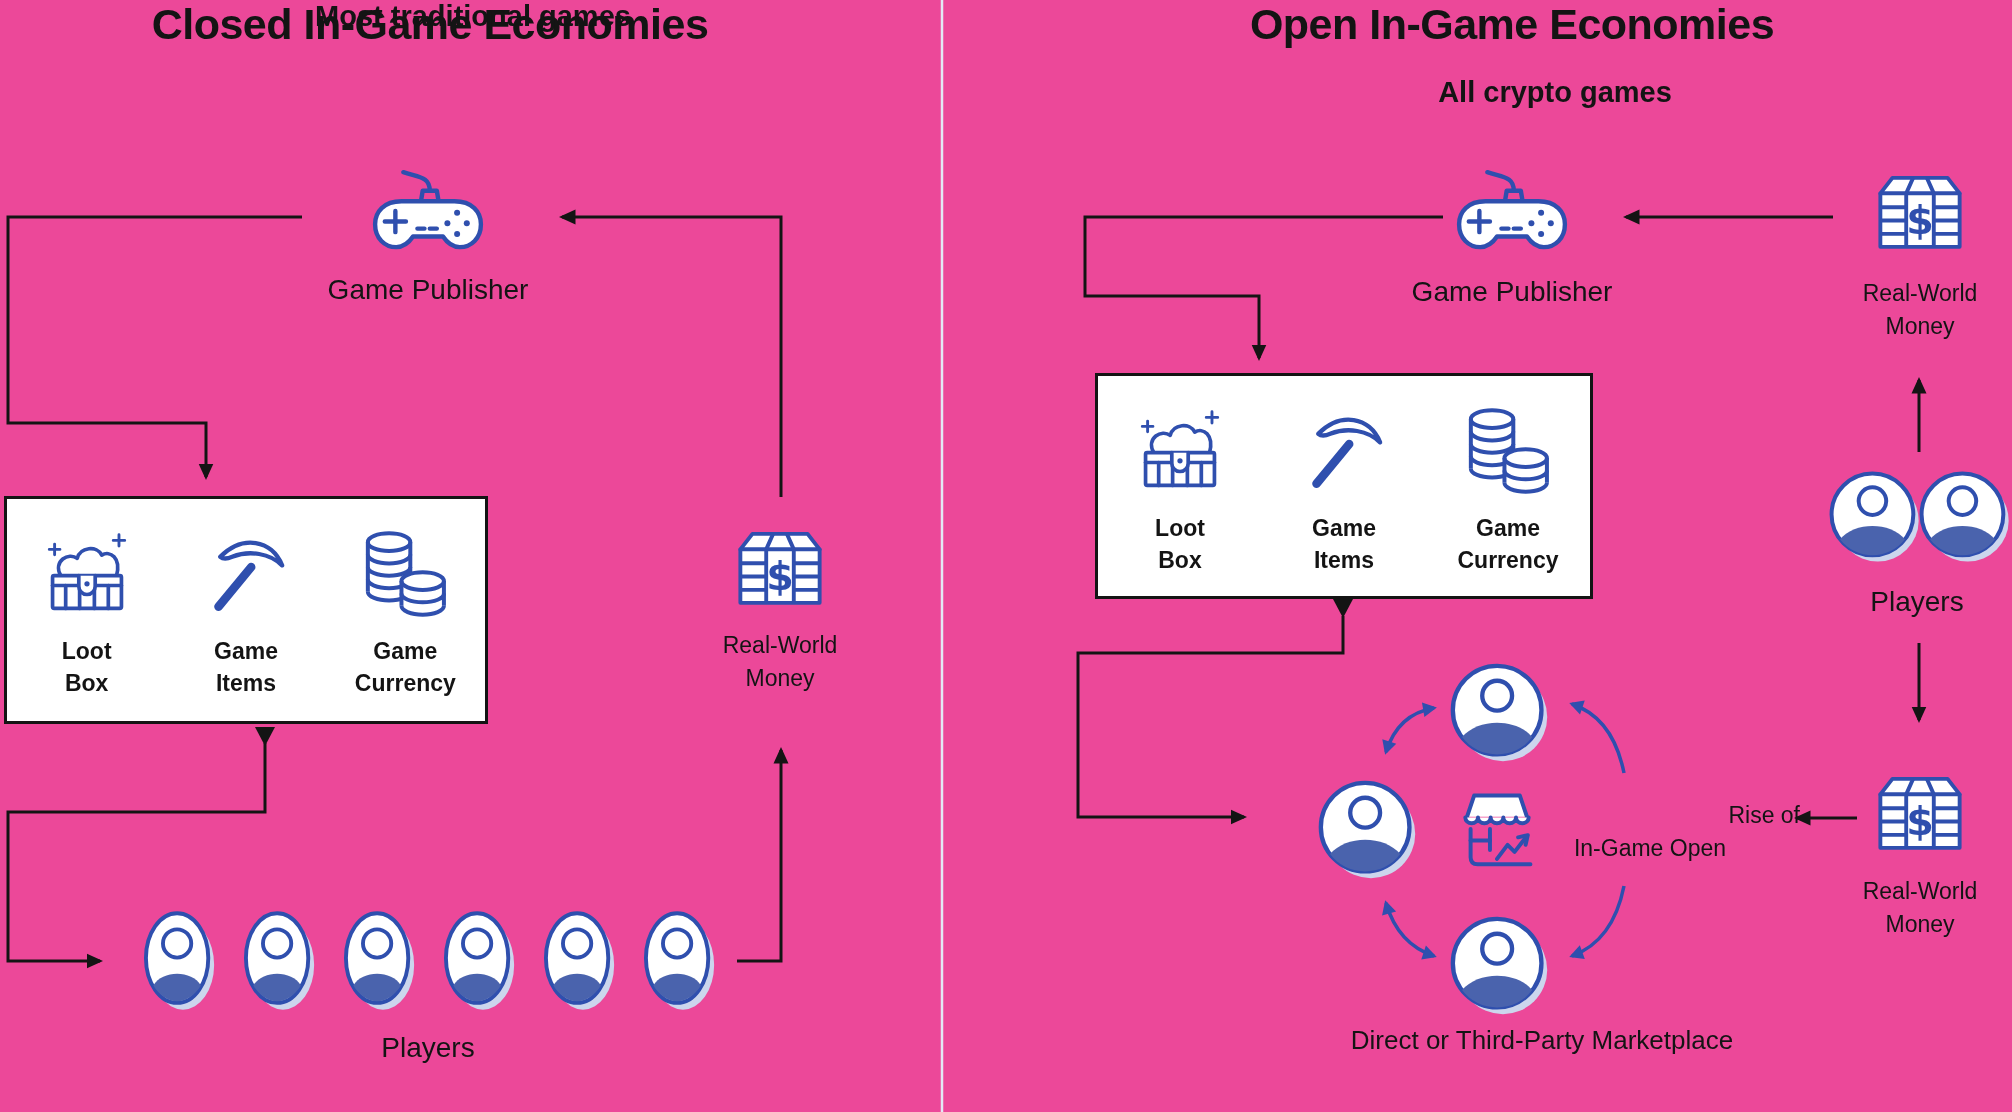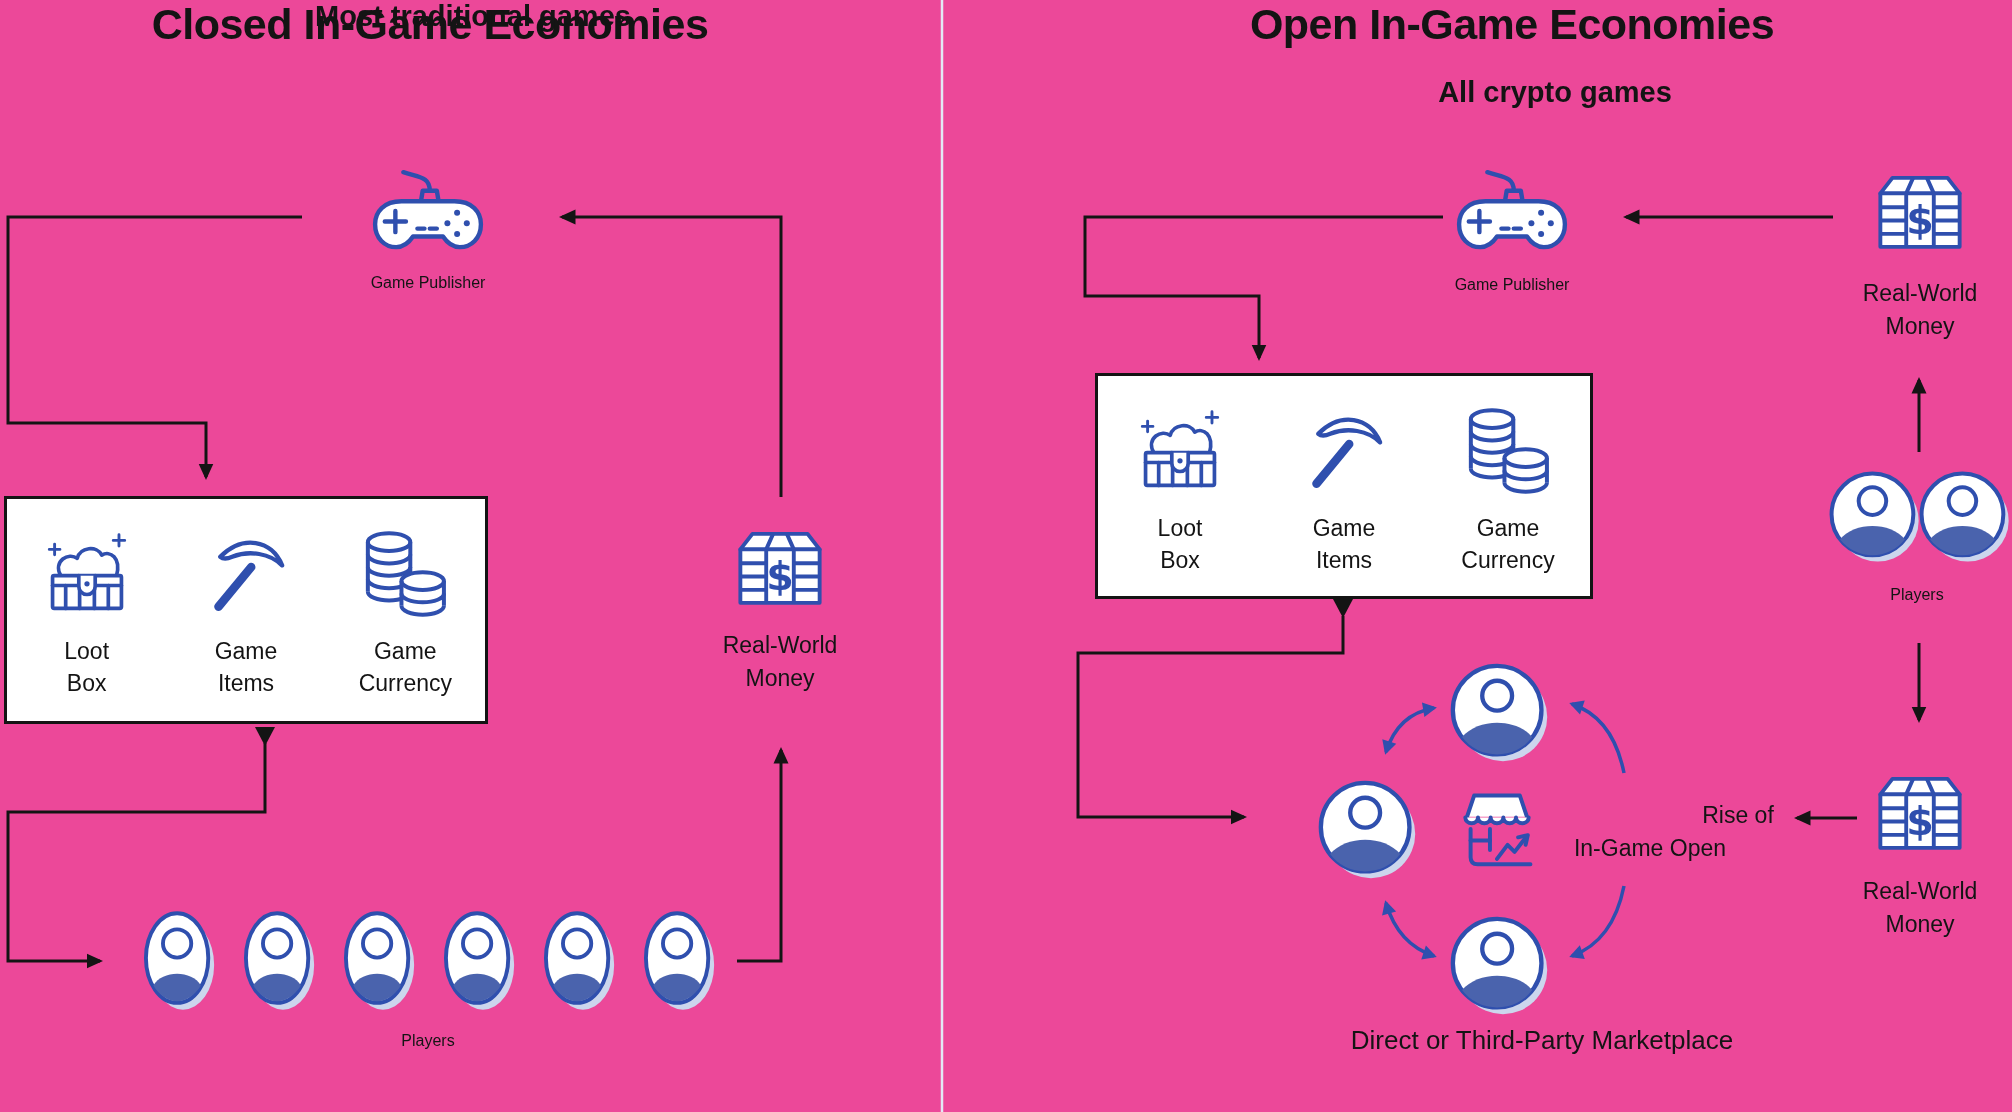--- a/index.html
+++ b/index.html
@@ -2,27 +2,27 @@
 <html><head>
 <meta charset="utf-8">
 <style>
   html,body{margin:0;padding:0;background:#fff;}
   .canvas{position:relative;width:2012px;height:1112px;background:#ec4899;
           font-family:"Liberation Sans",sans-serif;color:#141414;overflow:hidden;}
   .abs{position:absolute;}
   .lbl{position:absolute;text-align:center;color:#141414;line-height:1.15;}
   .title{font-size:43px;font-weight:700;letter-spacing:-.5px;}
   .subtitle{font-size:29px;font-weight:700;padding-left:43px;}
-  .nodelbl{font-size:16px;font-weight:500;}
+  .nodelbl{font-size:28px;font-weight:500;}
   .smalllbl{font-size:23px;font-weight:500;}
   .itembox{position:absolute;border:3px solid #141414;background:#fff;box-sizing:border-box;
            display:flex;justify-content:space-around;align-items:flex-start;padding-top:24px;}
   .item{display:flex;flex-direction:column;align-items:center;width:33%;}
   .item .iconslot{height:102px;display:flex;align-items:center;justify-content:center;}
-  .item .ilbl{margin-top:10px;font-size:23px;font-weight:400;text-align:center;line-height:32px;}
+  .item .ilbl{margin-top:10px;font-size:23px;font-weight:700;text-align:center;line-height:32px;}
   svg.overlay{position:absolute;left:0;top:0;pointer-events:none;}
   .hiddefs{position:absolute;width:0;height:0;overflow:hidden;}
 </style>
 </head>
 <body>
 
 <div class="canvas">
 
   <svg class="hiddefs" aria-hidden="true">
     <defs>
@@ -261,21 +261,21 @@
     <svg class="abs" style="left:1317px;top:777px;" width="104" height="108" viewBox="0 0 108 112">
         <use href="#i-person-c"></use>
       </svg>
     <svg class="abs" style="left:1449px;top:913px;" width="104" height="108" viewBox="0 0 108 112">
         <use href="#i-person-c"></use>
       </svg>
     <svg class="abs" style="left:1453px;top:783px;" width="88" height="92" viewBox="0 0 100 100">
         <use href="#i-shop"></use>
       </svg>
 
-    <div class="lbl smalllbl abs" style="left:1588px;top:802px;width:300px;">Rise of</div>
+    <div class="lbl smalllbl abs" style="left:1500px;top:802px;width:300px;text-align:right;">Rise of</div>
     <div class="lbl smalllbl abs" style="left:1500px;top:835px;width:300px;">In-Game Open</div>
 
     <svg class="abs" style="left:1875px;top:772px;" width="90" height="81" viewBox="0 0 104 94">
         <use href="#i-cash"></use>
       </svg>
     <div class="lbl smalllbl abs" style="left:1800px;top:878px;width:240px;">Real-World</div>
     <div class="lbl smalllbl abs" style="left:1800px;top:911px;width:240px;">Money</div>
 
     <div class="lbl nodelbl abs" style="left:1192px;top:1026px;width:700px;font-size:26px;">Direct or Third-Party Marketplace</div>
   </section>

